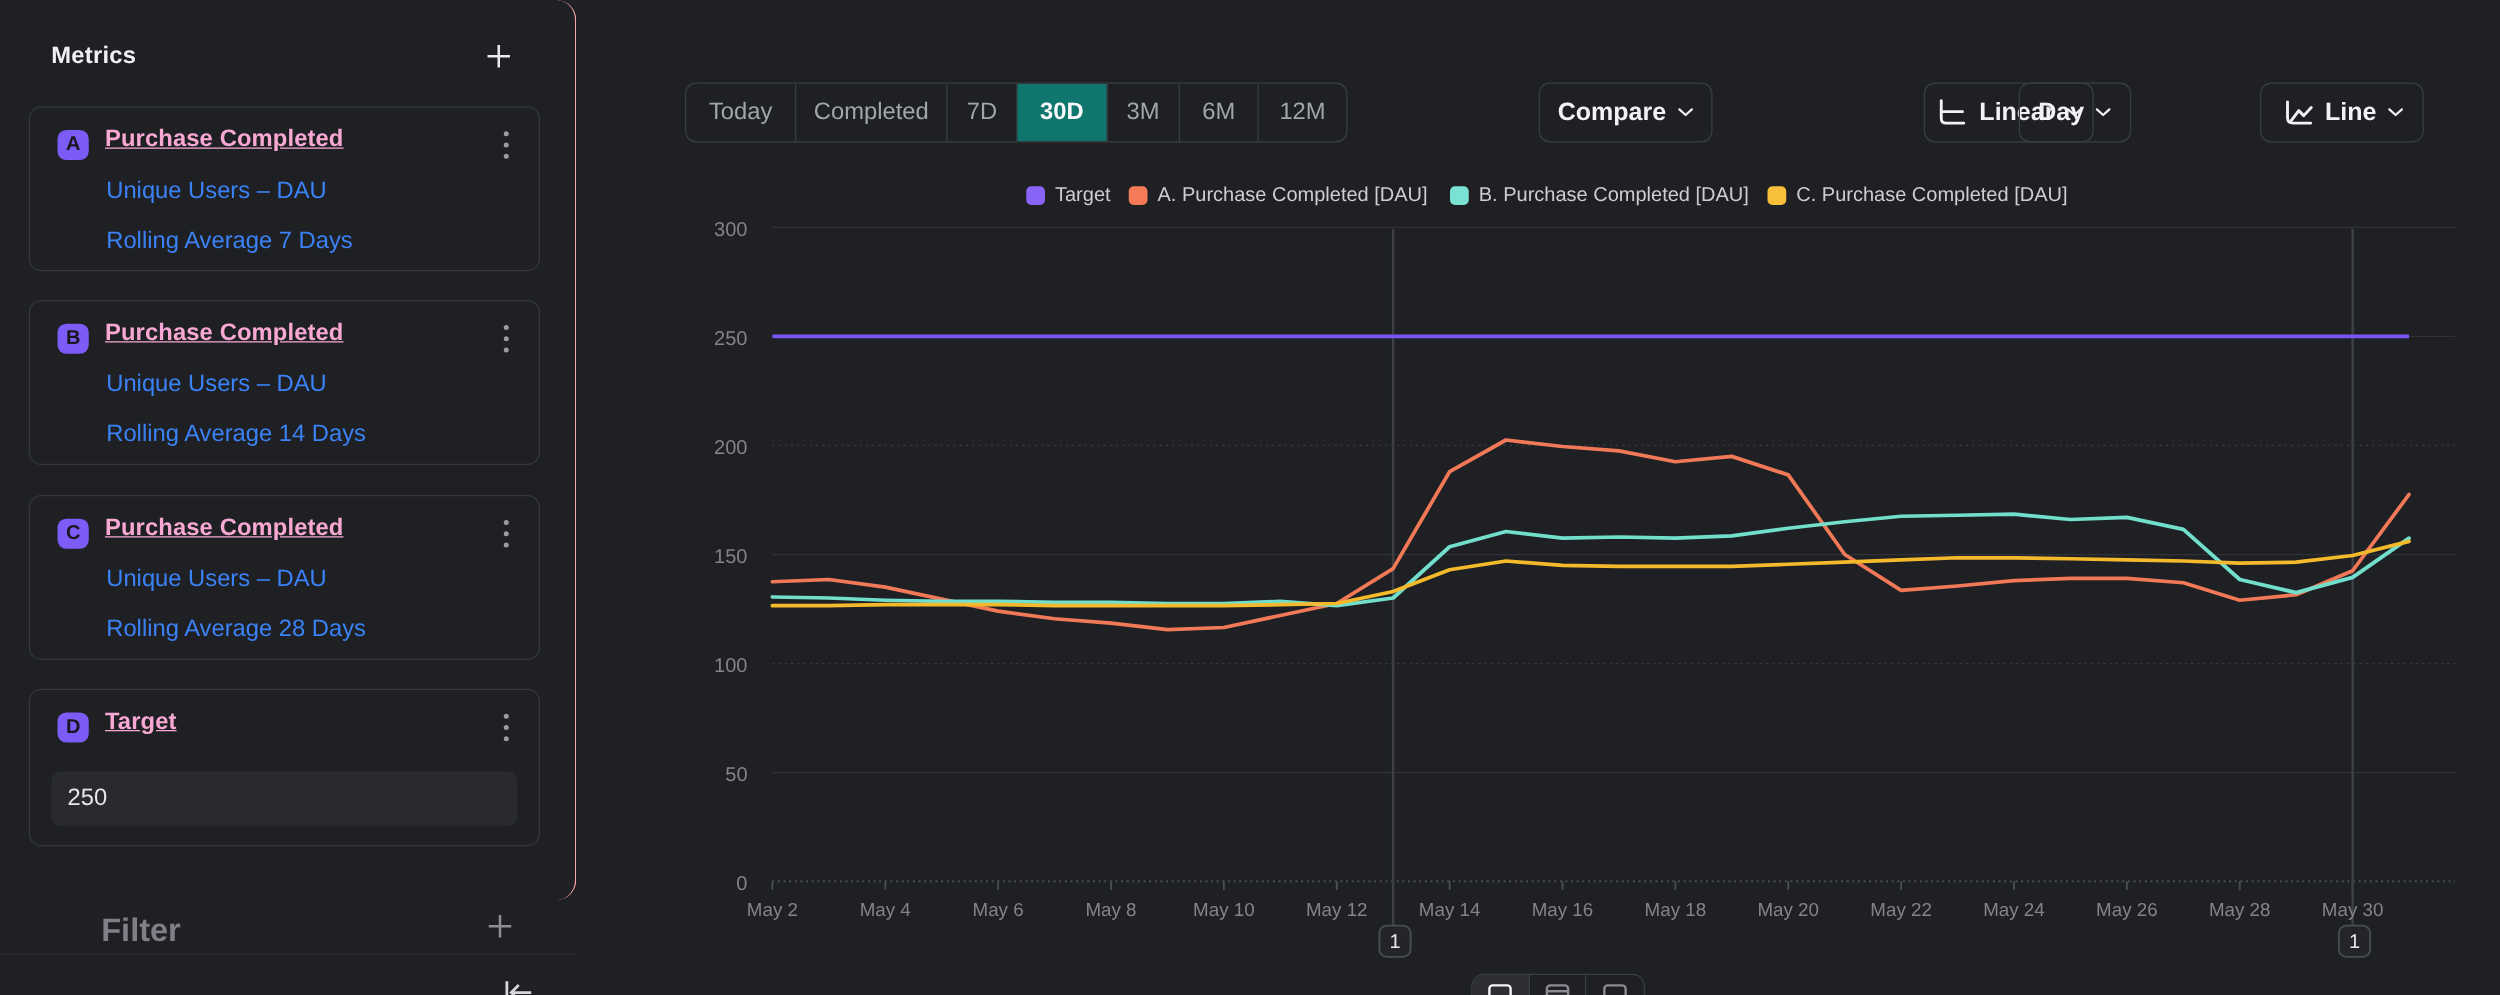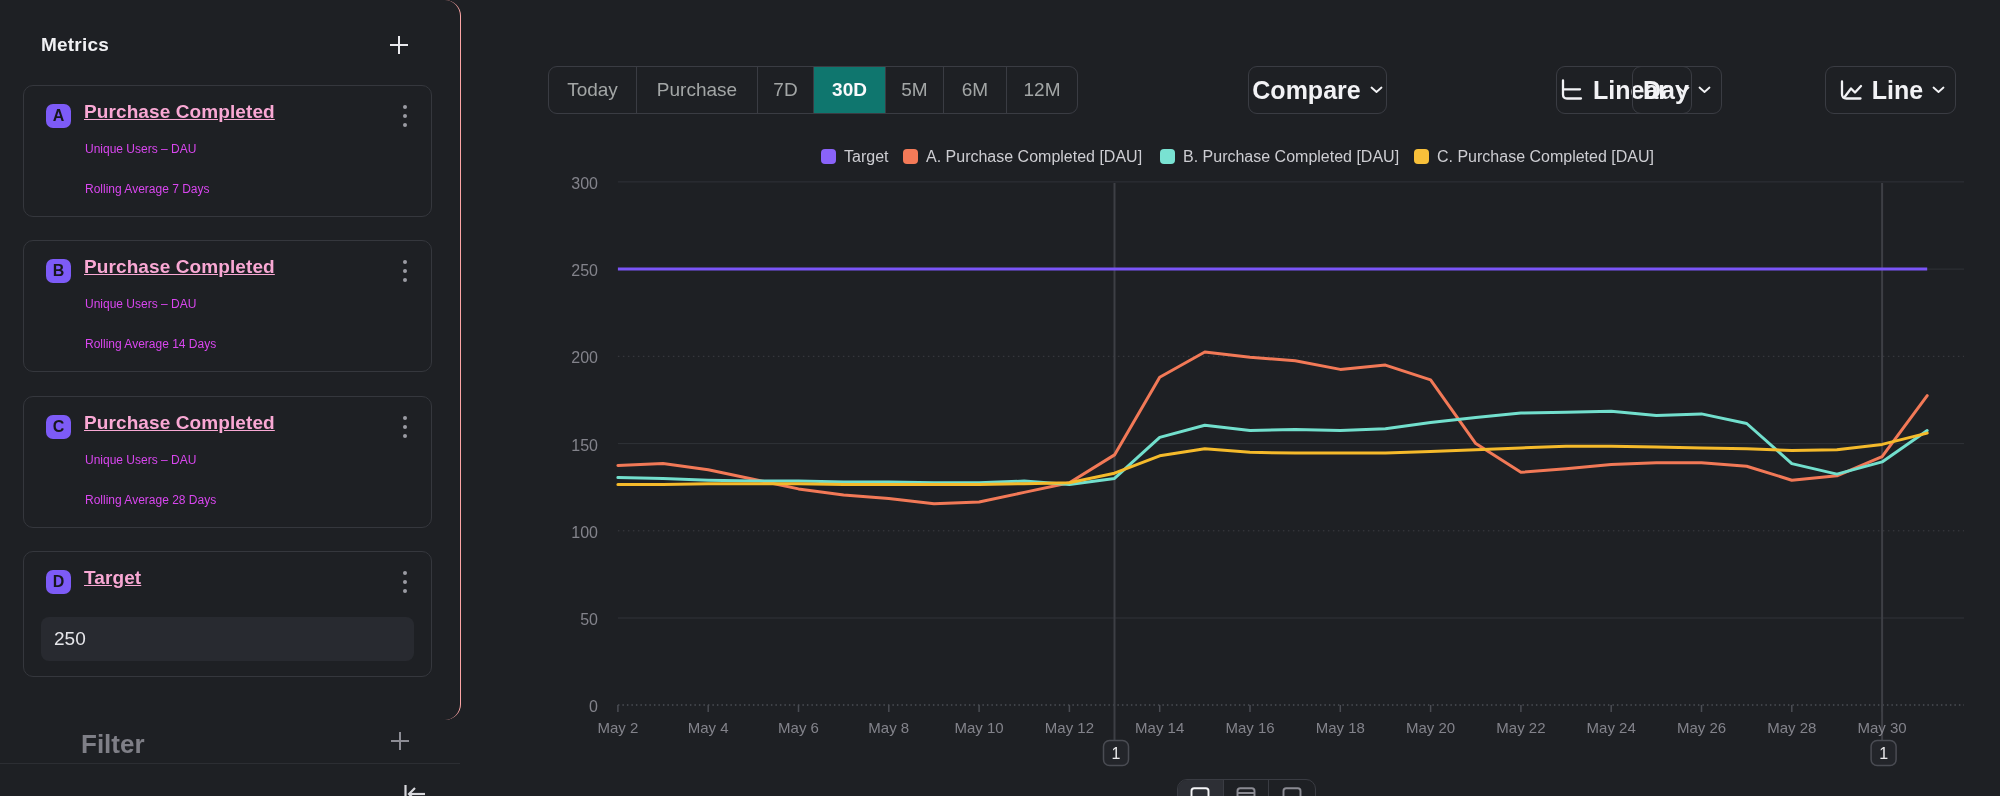--- a/index.html
+++ b/index.html
@@ -9,31 +9,31 @@
 #side { position:absolute; left:0; top:0; width:461px; height:720px; border-right:1px solid #fca5a5;border-radius:16px; }
 #side .hdr { position:absolute; left:41px; top:34px; font-size:19px; font-weight:700; color:#f0f0f3; letter-spacing:.2px; }
 .plus { position:absolute; width:18px; height:18px; }
 .plus:before, .plus:after { content:""; position:absolute; background:#eaeaee; }
 .plus:before { left:8px; top:0; width:2px; height:18px; }
 .plus:after { left:0; top:8px; width:18px; height:2px; }
 .plus.gray:before, .plus.gray:after { background:#8d8d95; }
 .card { position:absolute; left:23px; width:409px; border:1px solid #35373d; border-radius:10px; background:#1e2024; }
 .badge { position:absolute; left:22px; top:18px; width:25px; height:24px; border-radius:7px; background:#7d5bf7; color:#17171d; font-size:16px; font-weight:700; text-align:center; line-height:24px; }
 .ctitle { position:absolute; left:60px; top:15px; font-size:19px; font-weight:700; color:#f9a8d4; letter-spacing:.1px;text-decoration:underline; }
-.sub { position:absolute; left:61px; font-size:12px; color:#d946ef; }
+.sub { position:absolute; left:61px; font-size:19px; color:#3b82f6; }
 .kebab { position:absolute; right:16px; top:17px; width:20px; height:24px; }
 .kebab i { display:block; width:4px; height:4px; border-radius:50%; background:#9b9ba3; margin:0 auto 5px; }
 .kebab i:first-child { margin-top:1.5px; }
 .tinput { position:absolute; left:17px; top:65px; width:373px; height:44px; background:#282a30; border-radius:8px; font-size:19px; color:#e6e6ea; line-height:44px; padding-left:13px; }
 #filterrow { position:absolute; left:41px; top:729px; font-size:26px; font-weight:700; color:#7f7f87;margin-left:40px; }
 #sidesep { position:absolute; left:0; top:763px; width:460px; height:1px; background:#2c2e33; }
 #collapse { position:absolute; left:401px; top:784px; }
 
 
-.btn { position:absolute; top:66px; height:48px; border:1px solid #3a3c43; border-radius:9px; display:flex; align-items:center; justify-content:center; color:#f2f2f5; font-size:25px; font-weight:700; gap:9px;margin-left:17px; }
+.btn { position:absolute; top:66px; height:48px; border:1px solid #3a3c43; border-radius:9px; display:flex; align-items:center; justify-content:center; color:#f2f2f5; font-size:20px; font-weight:700; gap:9px; }
 #segs { position:absolute; left:548px; top:66px; height:48px; border:1px solid #3a3c43; border-radius:9px; display:flex; overflow:hidden; }
 #segs .seg { height:100%; display:flex; align-items:center; justify-content:center; gap:11px; color:#a3a6a6; font-size:19px; border-right:1px solid #3a3c43; }
 #segs .seg:last-child { border-right:none; }
 #segs .sel { background:#0f766e; color:#fafafc; font-weight:700; }
 .chev { color:inherit; }
 
 
 .litem { position:absolute; top:148px; height:17px; display:flex; align-items:center; gap:8px; font-size:16px; color:#cdcdd2; }
 .chip { width:15px; height:15px; border-radius:4px; flex:none; }
 
@@ -159,24 +159,24 @@
   <div id="sidesep"></div>
   <svg id="collapse" width="27" height="19" viewBox="0 0 27 19" fill="none" stroke="#d8d8dc" stroke-width="2.2">
     <line x1="4.5" y1="1" x2="4.5" y2="19"></line>
       <line x1="24" y1="10" x2="8" y2="10"></line>
       <path d="M14 4 L8 10 L14 16"></path>
   </svg>
 </div>
 
 <div id="segs">
   <div class="seg" style="width:88px">Today</div>
-  <div class="seg" style="width:121px">Purchase</div>
+  <div class="seg" style="width:121px">Completed</div>
   <div class="seg" style="width:56px">7D</div>
   <div class="seg sel" style="width:72px">30D</div>
-  <div class="seg" style="width:58px">5M</div>
+  <div class="seg" style="width:58px">3M</div>
   <div class="seg" style="width:63px">6M</div>
   <div class="seg" style="width:70px">12M</div>
 </div>
 <div class="btn" style="left:1231px;width:139px">Compare <svg class="chev" width="13" height="8" viewBox="0 0 13 8">
       <path d="M1.5 1.5 L6.5 6 L11.5 1.5" fill="none" stroke="currentColor" stroke-width="1.8" stroke-linecap="round" stroke-linejoin="round"></path>
     </svg></div>
 <div class="btn" style="left:1539px;width:136px">
     <svg width="26" height="26" viewBox="0 0 26 26" fill="none" stroke="#f2f2f5" stroke-width="2.3" stroke-linecap="round">
 <path d="M5 3.5 L5 17.5 Q5 21.5 9 21.5 L23 21.5"></path>
       <path d="M5.8 12.3 L22 12.3"></path>

